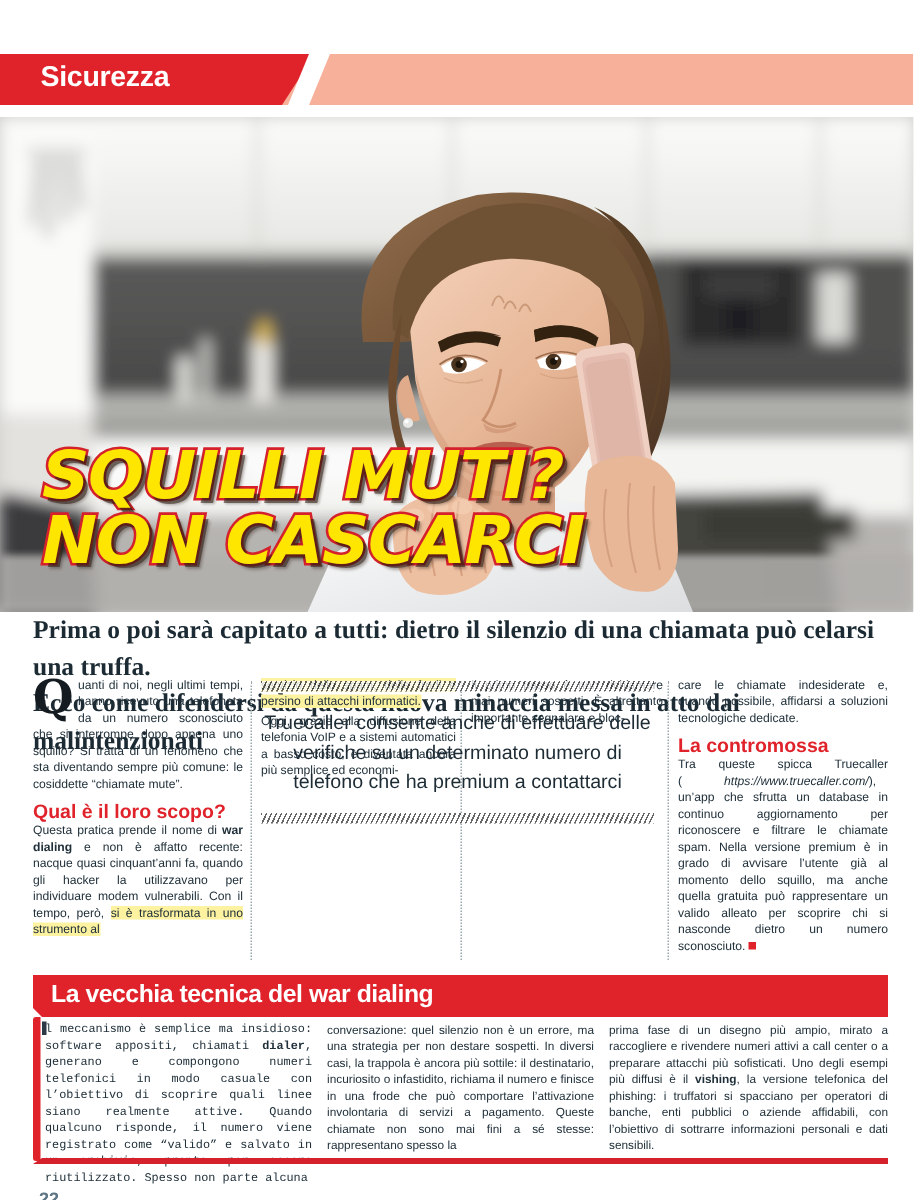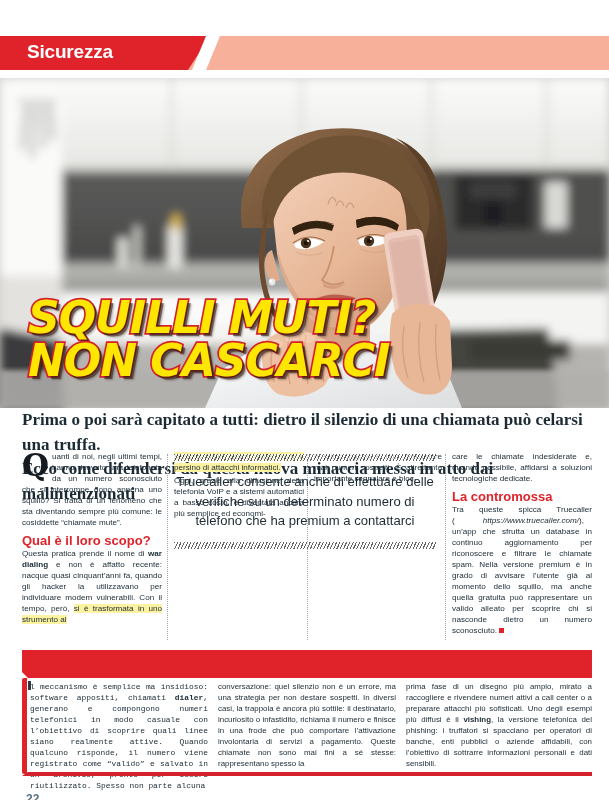--- a/index.html
+++ b/index.html
@@ -535,20 +535,21 @@
     </div>
   </div>
 
   <div class="pullquote">
     <div class="hatch"></div>
     <div class="pullquote-text">Truecaller consente anche di effettuare delle verifiche su un determinato numero di telefono che ha premium a contattarci</div>
     <div class="hatch"></div>
   </div>
 
   <div class="box-banner"></div>
+  <div class="box-banner-label" style="left:34px; top:634px;">La vecchia tecnica del war dialing</div>
 
   <div class="box-body">
     <div class="box-left-edge"></div>
     <div class="box-tick"></div>
 
     <div class="bcol bcol-1">
       <p><span>l meccanismo è semplice ma insidioso: software appositi, chiamati </span><span class="b">dialer</span><span>, generano e compongono numeri telefonici in modo casuale con l’obiettivo di scoprire quali linee siano realmente attive. Quando qualcuno risponde, il numero viene registrato come “valido” e salvato in un archivio, pronto per essere riutilizzato. Spesso non parte alcuna</span></p>
     </div>
 
     <div class="bcol bcol-2">

